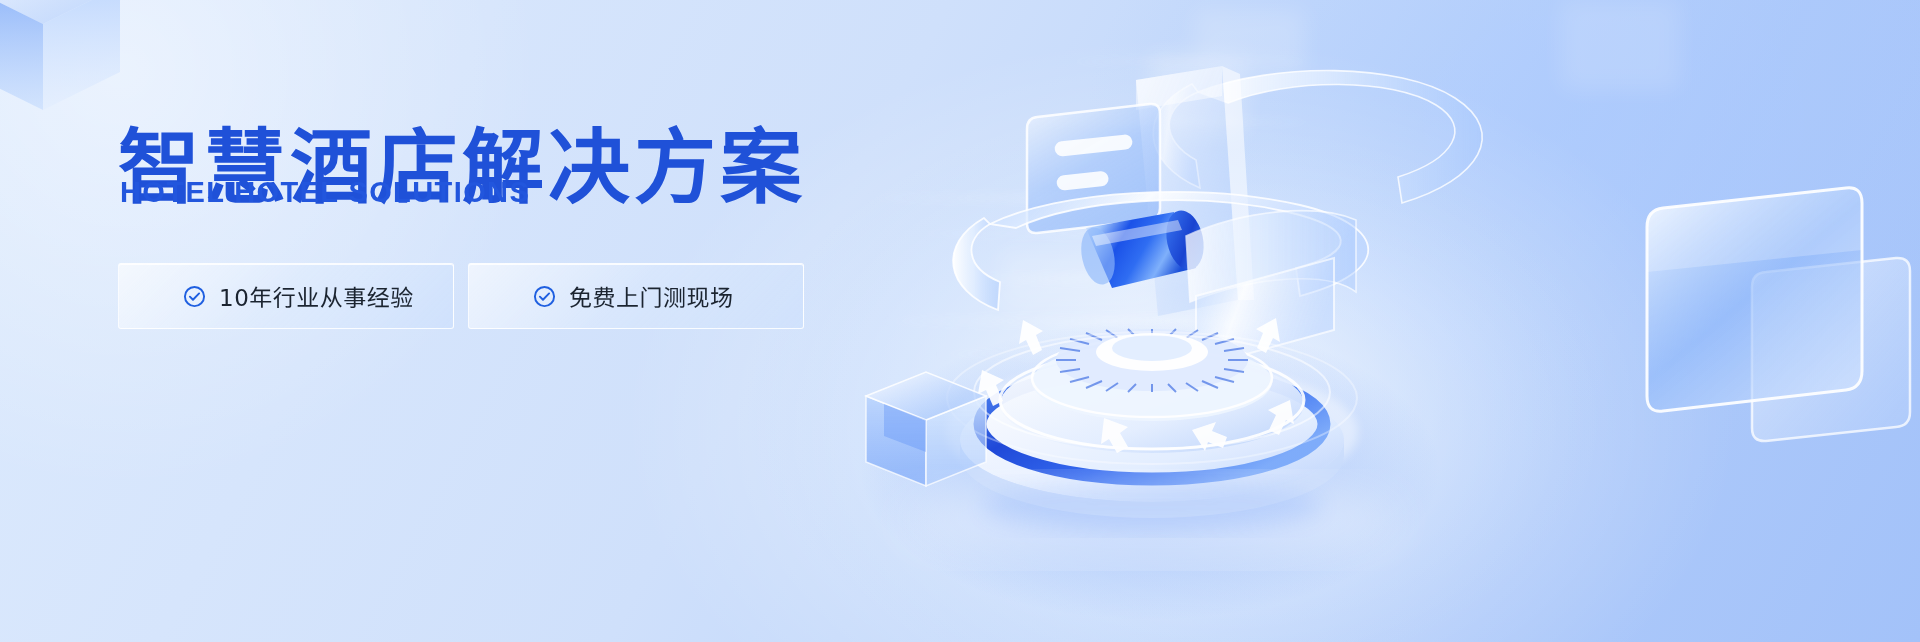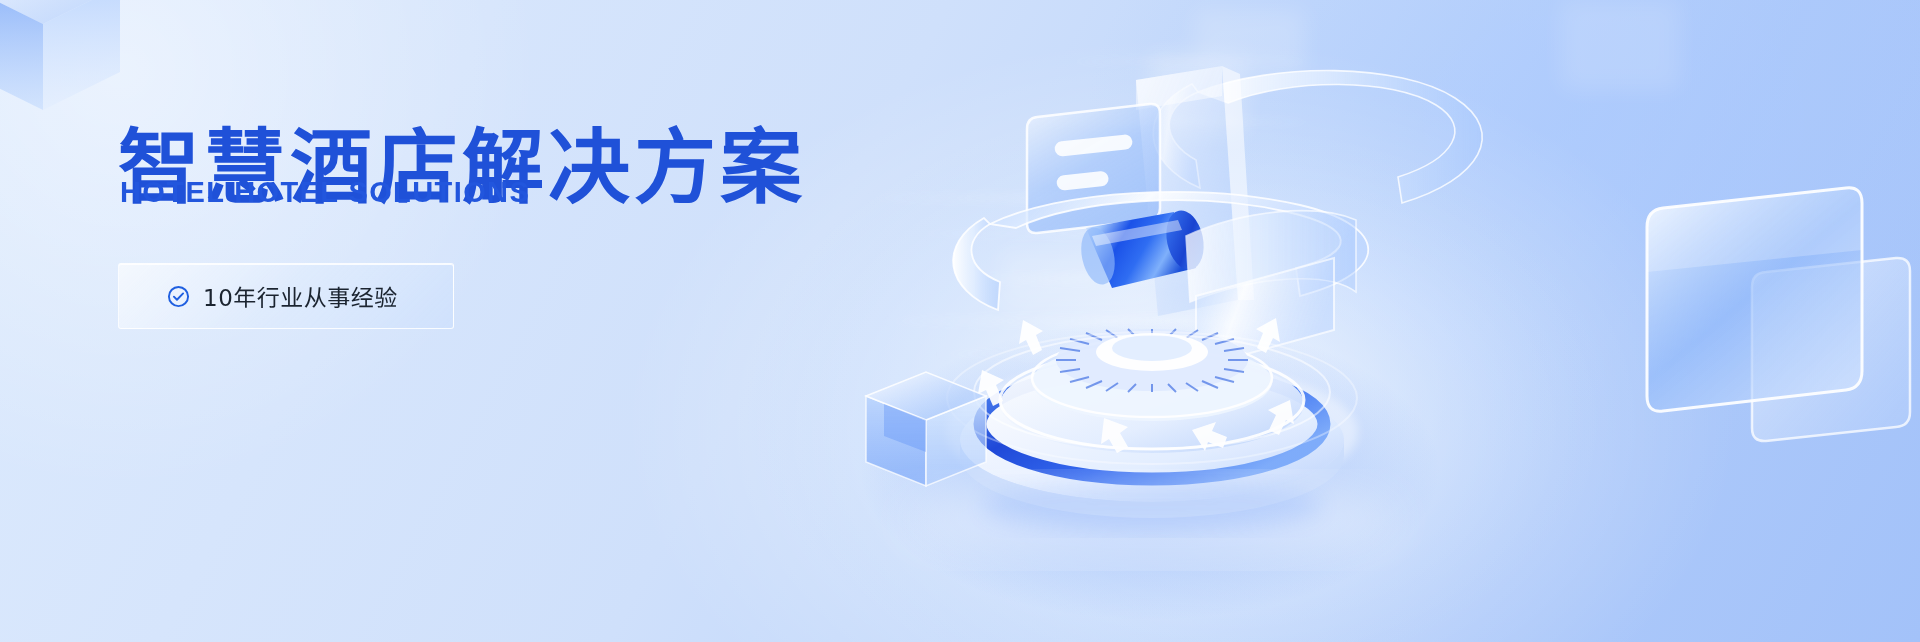--- a/index.html
+++ b/index.html
@@ -37,21 +37,21 @@
   }
 
   .features{
     position:absolute;left:118px;top:263px;
     display:grid;grid-template-columns:336px 336px;
     grid-gap:14px 14px;
   }
   .feature{
     width:336px;height:66px;
     display:flex;align-items:center;
-    padding-left:48px;box-sizing:border-box;
+    padding-left:64px;box-sizing:border-box;
     border:1px solid rgba(255,255,255,.85);
     border-radius:3px;
     background:linear-gradient(135deg,rgba(255,255,255,.62) 0%,rgba(226,238,255,.42) 48%,rgba(198,221,255,.30) 100%);
     box-shadow:inset 0 1px 0 rgba(255,255,255,.85);
   }
   .chk{
     width:23px;height:23px;flex:0 0 23px;margin-right:13px;
     display:block;
   }
   .chk svg{display:block;}
@@ -341,17 +341,26 @@
         <span class="chk">
           <svg viewBox="0 0 24 24" xmlns="http://www.w3.org/2000/svg" aria-hidden="true">
             <circle cx="12" cy="12" r="10" fill="none" stroke="#1f5fe0" stroke-width="2"></circle>
             <path d="M7.2 12.2 l3.2 3.2 l6.4 -6.6" fill="none" stroke="#1f5fe0" stroke-width="2" stroke-linecap="round" stroke-linejoin="round"></path>
           </svg>
         </span>
         <span class="feature-label">10年行业从事经验</span>
       </div>
 
 
+      <div class="feature">
+        <span class="chk">
+          <svg viewBox="0 0 24 24" xmlns="http://www.w3.org/2000/svg" aria-hidden="true">
+            <circle cx="12" cy="12" r="10" fill="none" stroke="#1f5fe0" stroke-width="2"></circle>
+            <path d="M7.2 12.2 l3.2 3.2 l6.4 -6.6" fill="none" stroke="#1f5fe0" stroke-width="2" stroke-linecap="round" stroke-linejoin="round"></path>
+          </svg>
+        </span>
+        <span class="feature-label">免费上门测现场</span>
+      </div>
 
 
     </div>
   </div>
 </div>
 
 </body></html>

